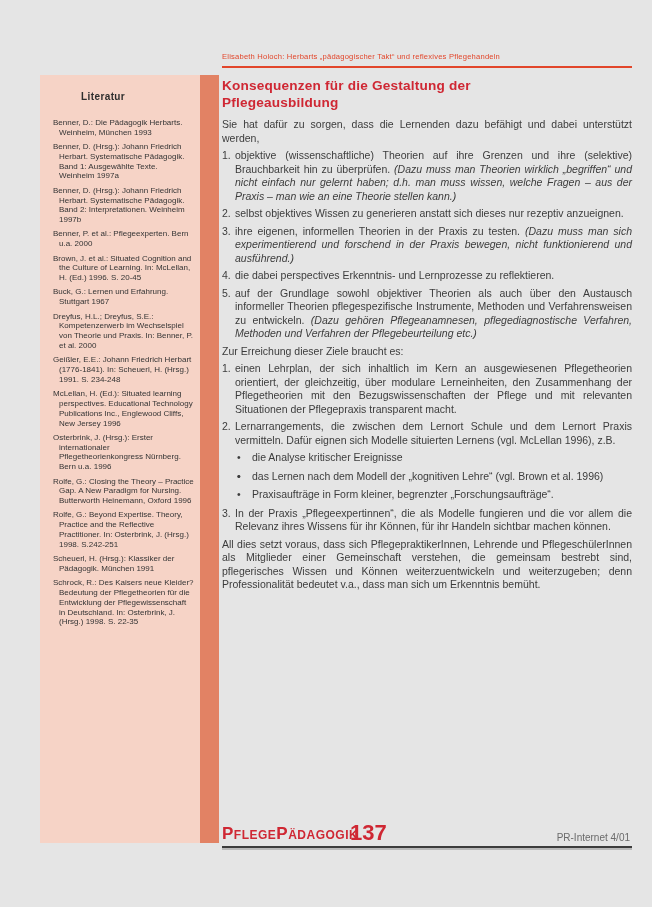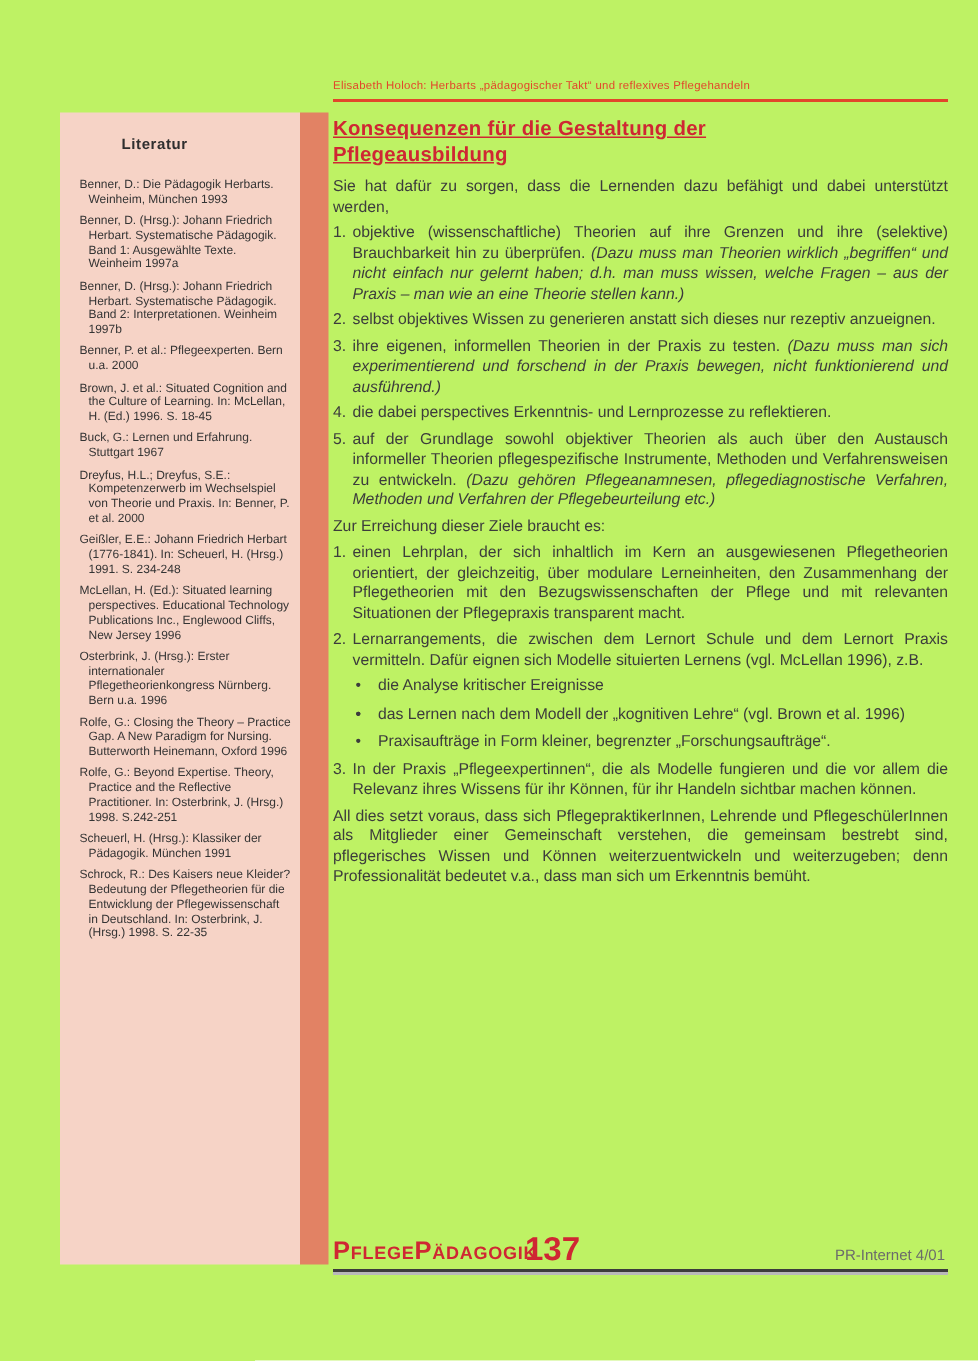--- a/index.html
+++ b/index.html
@@ -1,18 +1,18 @@
 <!DOCTYPE html>
 <html style="--red: #cf2733; --header-red: #e2462b; --pink: #f6d3c6; --salmon: #e28264; --text: #3c3c3c;"><head>
 <meta charset="utf-8">
 <style>
   * { margin:0; padding:0; box-sizing:border-box; }
   html,body { background:#ffffff; }
   #page {
-    position:relative; width:652px; height:907px; background:#bef264;
+    position:relative; width:652px; height:907px; background:#e5e5e5;
     font-family:"Liberation Sans", sans-serif; color:var(--text,#3c3c3c);
     overflow:hidden;
   }
   
   .running-header {
     position:absolute; left:222px; top:52px; width:410px;
     font-size:7.6px; letter-spacing:.2px; color:var(--header-red,#e2462b);
     padding-bottom:5px; border-bottom:2px solid var(--header-red,#e2462b);
   }
   
@@ -30,21 +30,21 @@
     padding-left:28px;
   }
   .ref {
     font-size:8px; line-height:9.8px; color:#343434;
     padding-left:6px; text-indent:-6px; margin-bottom:4.5px;
   }
   
   .article { position:absolute; left:222px; top:78px; width:410px; }
   .article-title {
     color:var(--red,#cf2733); font-weight:bold; font-size:13.6px;
-    line-height:16.5px; margin-bottom:7px; letter-spacing:.2px;text-decoration:underline;
+    line-height:16.5px; margin-bottom:7px; letter-spacing:.2px;
   }
   .article-title span { display:block; }
   .para { font-size:10.5px; line-height:13.5px; text-align:justify; margin-bottom:4px; }
   .li { position:relative; padding-left:13px; font-size:10.5px; line-height:13.5px; text-align:justify; margin-bottom:4px; }
   .li .num { position:absolute; left:0; top:0; }
   .note { font-style:italic; }
   .bullet { position:relative; padding-left:30px; font-size:10.5px; line-height:13.5px; margin-bottom:5px; text-align:left; }
   .bullet .dot { position:absolute; left:15px; top:0; }
   
   .footer {
@@ -74,21 +74,21 @@
 <div id="page">
 
   <div class="running-header">Elisabeth Holoch: Herbarts „pädagogischer Takt“ und reflexives Pflegehandeln</div>
 
   <div class="sidebar">
     <div class="sidebar-title">Literatur</div>
     <div class="ref">Benner, D.: Die Pädagogik Herbarts. Weinheim, München 1993</div>
     <div class="ref">Benner, D. (Hrsg.): Johann Friedrich Herbart. Systematische Pädagogik. Band 1: Ausgewählte Texte. Weinheim 1997a</div>
     <div class="ref">Benner, D. (Hrsg.): Johann Friedrich Herbart. Systematische Pädagogik. Band 2: Interpretationen. Weinheim 1997b</div>
     <div class="ref">Benner, P. et al.: Pflegeexperten. Bern u.a. 2000</div>
-    <div class="ref">Brown, J. et al.: Situated Cognition and the Culture of Learning. In: McLellan, H. (Ed.) 1996. S. 18-45</div>
+    <div class="ref">Brown, J. et al.: Situated Cognition and the Culture of Learning. In: McLellan, H. (Ed.) 1996. S. 20-45</div>
     <div class="ref">Buck, G.: Lernen und Erfahrung. Stuttgart 1967</div>
     <div class="ref">Dreyfus, H.L.; Dreyfus, S.E.: Kompetenzerwerb im Wechselspiel von Theorie und Praxis. In: Benner, P. et al. 2000</div>
     <div class="ref">Geißler, E.E.: Johann Friedrich Herbart (1776-1841). In: Scheuerl, H. (Hrsg.) 1991. S. 234-248</div>
     <div class="ref">McLellan, H. (Ed.): Situated learning perspectives. Educational Technology Publications Inc., Englewood Cliffs, New Jersey 1996</div>
     <div class="ref">Osterbrink, J. (Hrsg.): Erster internationaler Pflegetheorienkongress Nürnberg. Bern u.a. 1996</div>
     <div class="ref">Rolfe, G.: Closing the Theory – Practice Gap. A New Paradigm for Nursing. Butterworth Heinemann, Oxford 1996</div>
     <div class="ref">Rolfe, G.: Beyond Expertise. Theory, Practice and the Reflective Practitioner. In: Osterbrink, J. (Hrsg.) 1998. S.242-251</div>
     <div class="ref">Scheuerl, H. (Hrsg.): Klassiker der Pädagogik. München 1991</div>
     <div class="ref">Schrock, R.: Des Kaisers neue Kleider? Bedeutung der Pflegetheorien für die Entwicklung der Pflegewissenschaft in Deutschland. In: Osterbrink, J. (Hrsg.) 1998. S. 22-35</div>
   </div>

